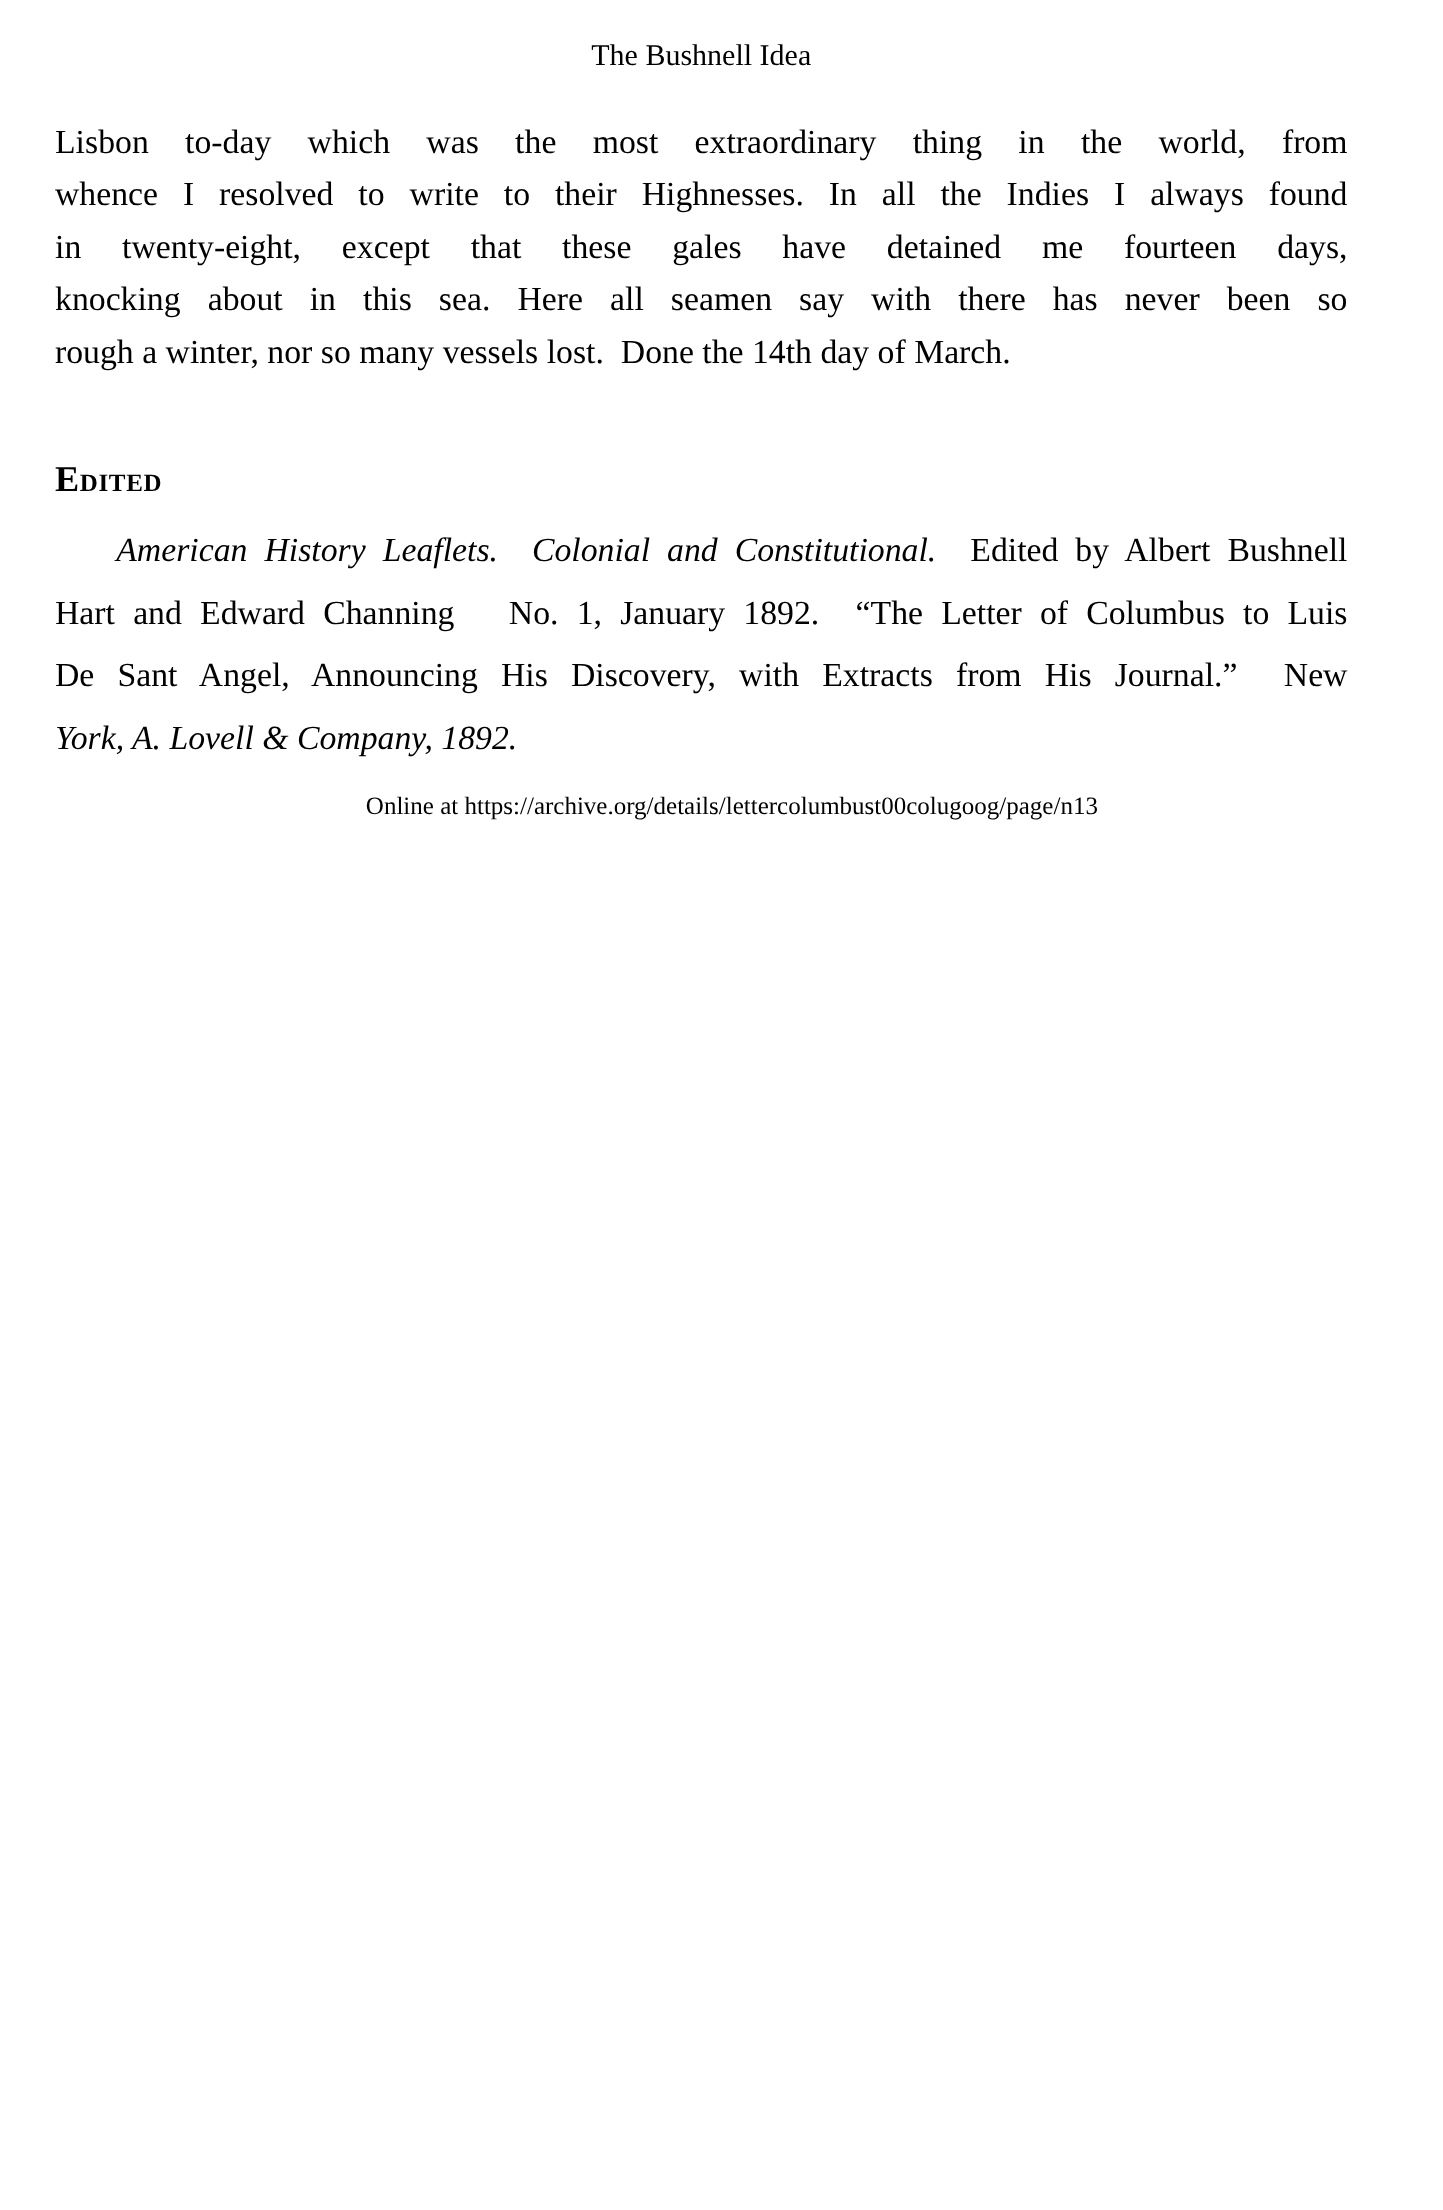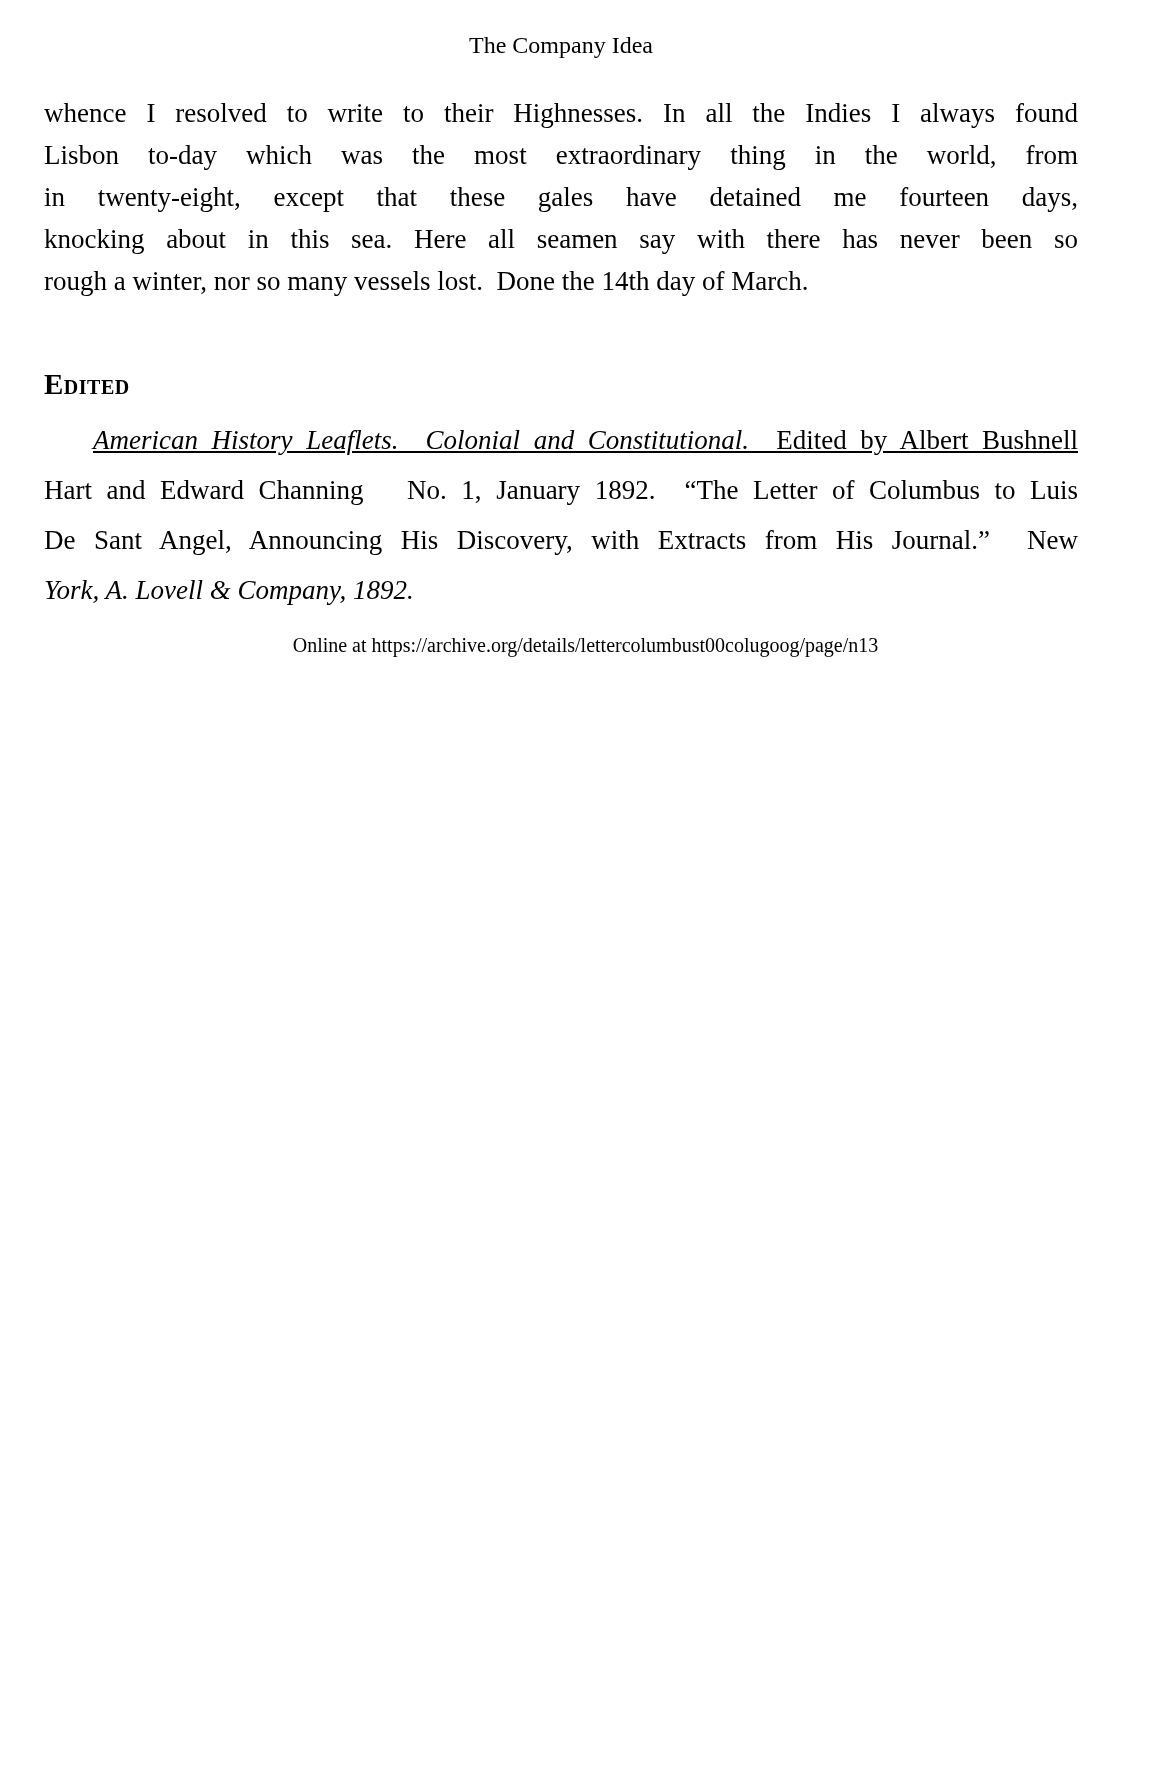--- a/index.html
+++ b/index.html
@@ -57,21 +57,20 @@
     width: 1034px;
     font-size: 27px;
   }
   .citation .line {
     line-height: 50px;
     text-align: justify;
     text-align-last: justify;
   }
   .citation .line.first-line {
     text-indent: 49px;
-    text-decoration: underline;
   }
   .citation .line.last-line {
     text-align-last: left;
     font-style: italic;
   }
   .citation .italic {
     font-style: italic;
   }
   .online-line {
     position: absolute;
@@ -82,25 +81,25 @@
     line-height: 50px;
     text-indent: 49px;
     text-align: center;
   }
 </style>
 </head>
 <body>
 
 <div class="page">
 
-  <div class="running-header">The Company Idea</div>
+  <div class="running-header">The Bushnell Idea</div>
 
   <div class="body-paragraph">
+      <div class="line">Lisbon to-day which was the most extraordinary thing in the world, from</div>
       <div class="line">whence I resolved to write to their Highnesses. In all the Indies I always found</div>
-      <div class="line">Lisbon to-day which was the most extraordinary thing in the world, from</div>
       <div class="line">in twenty-eight, except that these gales have detained me fourteen days,</div>
       <div class="line">knocking about in this sea. Here all seamen say with there has never been so</div>
       <div class="line last-line">rough a winter, nor so many vessels lost.&nbsp; Done the 14th day of March.</div>
     </div>
 
   <div class="source-heading">Edited</div>
 
   <div class="citation">
     <div class="line first-line">
       <span class="italic">American History Leaflets.&nbsp; Colonial and Constitutional.</span><span>&nbsp; Edited by Albert Bushnell</span>

